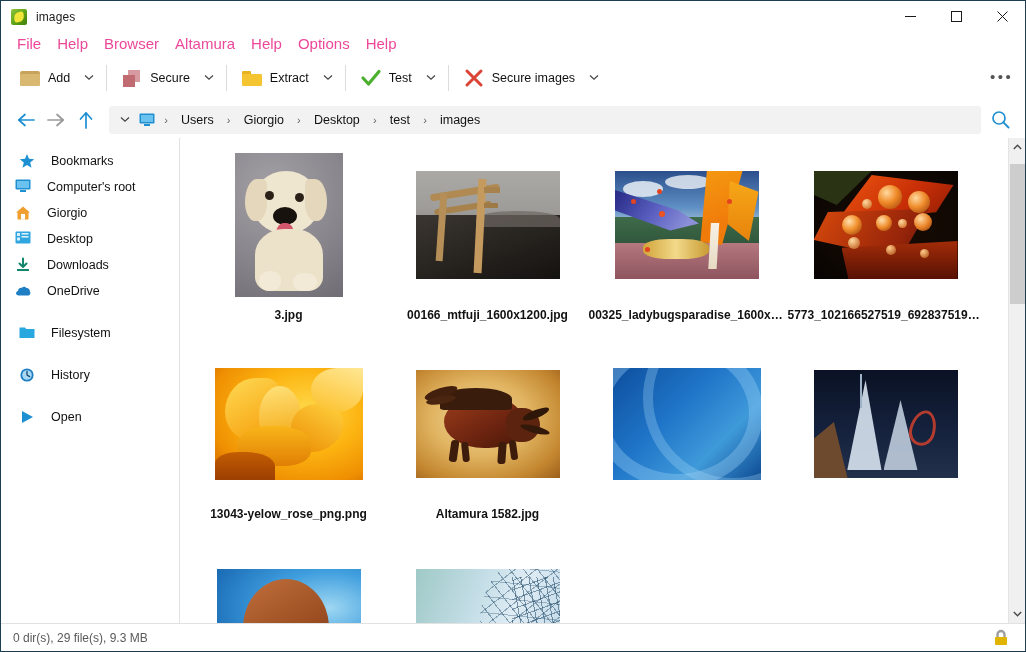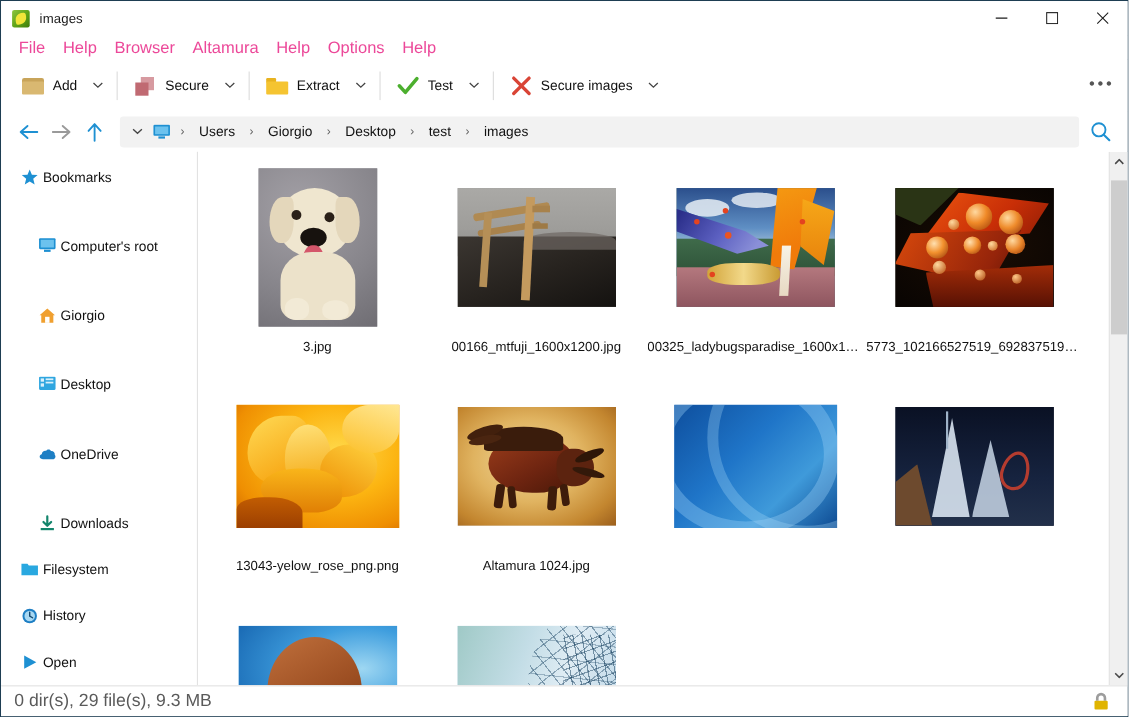--- a/index.html
+++ b/index.html
@@ -160,43 +160,44 @@
 
   
   .sidebar {
     width: 179px; min-width: 179px;
     background: #ffffff;
     border-right: 1px solid #e2e2e2;
     padding-top: 10px;
     overflow: hidden;
   }
   .side-item {
-    display: flex; align-items: center; gap: 4px;
+    display: flex; align-items: center; gap: 16px;
     height: 26px; padding-left: 18px; font-size: 12.5px; color: #111;
   }
-  .side-item.child { padding-left: 34px; margin-top: 37px; }
+  .side-item.child { padding-left: 14px; }
   .side-gap { height: 16px; }
   .sico { width: 16px; height: 16px; position: relative; flex: 0 0 16px; }
 
   
   .content {
     flex: 1; position: relative; overflow: hidden;
     background: #ffffff;
   }
   .grid {
     display: grid;
     grid-template-columns: repeat(4, 199px);
     padding: 10px 0 0 9px;
     row-gap: 0;
   }
   .cell {
     width: 199px; height: 199px;
     display: flex; flex-direction: column; align-items: center;
     justify-content: flex-start;
     padding-top: 2px;
+    font-weight: bold;
   }
   .thumb-box {
     width: 150px; height: 150px;
     display: flex; align-items: center; justify-content: center;
   }
   .thumb {
     box-shadow: 0 0 0 0 rgba(0,0,0,0);
     background: #ddd; overflow: hidden; position: relative;
   }
   .cap {
@@ -223,21 +224,21 @@
   }
 
   
   .statusbar {
     height: 28px; min-height: 28px;
     border-top: 1px solid #e2e2e2;
     display: flex; align-items: center;
     background: #ffffff; padding-left: 12px;
     position: relative;
   }
-  .status-text { font-size: 16px; color: #5a5a5a; }
+  .status-text { font-size: 12px; color: #5a5a5a; }
   .lock-icon {
     position: absolute; right: 14px; top: 4px;
     width: 20px; height: 20px;
   }
 
   
   .ly { position: absolute; }
 </style>
 </head>
 <body>
@@ -462,34 +463,34 @@
             <rect x="6.5" y="5" width="7" height="1.6" fill="#d9f0fb"></rect>
             <rect x="2" y="6.5" width="3" height="3" fill="#d9f0fb"></rect>
           </svg>
         </span>
         <span>Desktop</span>
       </div>
 
       <div class="side-item child">
         <span class="sico">
           <svg width="16" height="16" viewBox="0 0 16 16">
-            <path d="M4 12.5 C1.6 12.5 0.6 10.8 1.2 9.4 C1.7 8.2 3 7.9 3 7.9 C3.1 5.6 5.1 4.3 7 4.8 C8 3.3 10.4 3.3 11.3 5 C13.6 4.8 15.2 6.7 14.8 8.6 C15.8 9.2 15.8 11.4 13.8 12.5 Z" fill="#1e7fc4"></path>
-          </svg>
-        </span>
-        <span>OneDrive</span>
-      </div>
-
-      <div class="side-item child">
-        <span class="sico">
-          <svg width="16" height="16" viewBox="0 0 16 16">
             <path d="M8 1.5 L8 9 M4.5 6.5 L8 10 L11.5 6.5" fill="none" stroke="#13856c" stroke-width="2" stroke-linecap="round" stroke-linejoin="round"></path>
             <rect x="2" y="12" width="12" height="2" fill="#13856c"></rect>
           </svg>
         </span>
         <span>Downloads</span>
+      </div>
+
+      <div class="side-item child">
+        <span class="sico">
+          <svg width="16" height="16" viewBox="0 0 16 16">
+            <path d="M4 12.5 C1.6 12.5 0.6 10.8 1.2 9.4 C1.7 8.2 3 7.9 3 7.9 C3.1 5.6 5.1 4.3 7 4.8 C8 3.3 10.4 3.3 11.3 5 C13.6 4.8 15.2 6.7 14.8 8.6 C15.8 9.2 15.8 11.4 13.8 12.5 Z" fill="#1e7fc4"></path>
+          </svg>
+        </span>
+        <span>OneDrive</span>
       </div>
 
       <div class="side-gap"></div>
 
       <div class="side-item">
         <span class="sico">
           <svg width="16" height="14" viewBox="0 0 16 14">
             <path d="M0.5 2.5 L6 2.5 L7.2 4 L15.5 4 L15.5 13 L0.5 13 Z" fill="#29a8e0"></path>
           </svg>
         </span>
@@ -632,21 +633,21 @@
               <div class="ly" style="left:106px;top:40px;width:28px;height:8px;background:#2e1608;border-radius:50%;transform:rotate(-22deg)"></div>
               <div class="ly" style="left:104px;top:56px;width:30px;height:7px;background:#33190a;border-radius:50%;transform:rotate(14deg)"></div>
               <div class="ly" style="left:8px;top:18px;width:34px;height:10px;background:#42200d;border-radius:50%;transform:rotate(-18deg)"></div>
               <div class="ly" style="left:10px;top:26px;width:30px;height:8px;background:#4a2510;border-radius:50%;transform:rotate(-10deg)"></div>
               <div class="ly" style="left:34px;top:70px;width:8px;height:22px;background:#3d1c0b;transform:rotate(8deg);border-radius:3px"></div>
               <div class="ly" style="left:46px;top:72px;width:7px;height:20px;background:#3d1c0b;transform:rotate(-6deg);border-radius:3px"></div>
               <div class="ly" style="left:82px;top:72px;width:8px;height:22px;background:#3d1c0b;transform:rotate(4deg);border-radius:3px"></div>
               <div class="ly" style="left:94px;top:70px;width:7px;height:20px;background:#3d1c0b;transform:rotate(-8deg);border-radius:3px"></div>
             </div>
           </div>
-          <div class="cap">Altamura 1024.jpg</div>
+          <div class="cap">Altamura 1582.jpg</div>
         </div>
 
 
         <div class="cell">
           <div class="thumb-box">
             <div class="thumb" style="width:148px;height:112px;background:#1666b8">
               <div class="ly" style="left:0;top:0;width:148px;height:112px;background:linear-gradient(135deg,#0e4f9e 0%,#1f75c8 40%,#3f9ada 70%,#0d4a92 100%)"></div>
               <div class="ly" style="left:-20px;top:-30px;width:170px;height:150px;border:14px solid rgba(150,205,245,.38);border-radius:50%"></div>
               <div class="ly" style="left:30px;top:-60px;width:180px;height:180px;border:10px solid rgba(170,218,250,.3);border-radius:50%"></div>
             </div>

